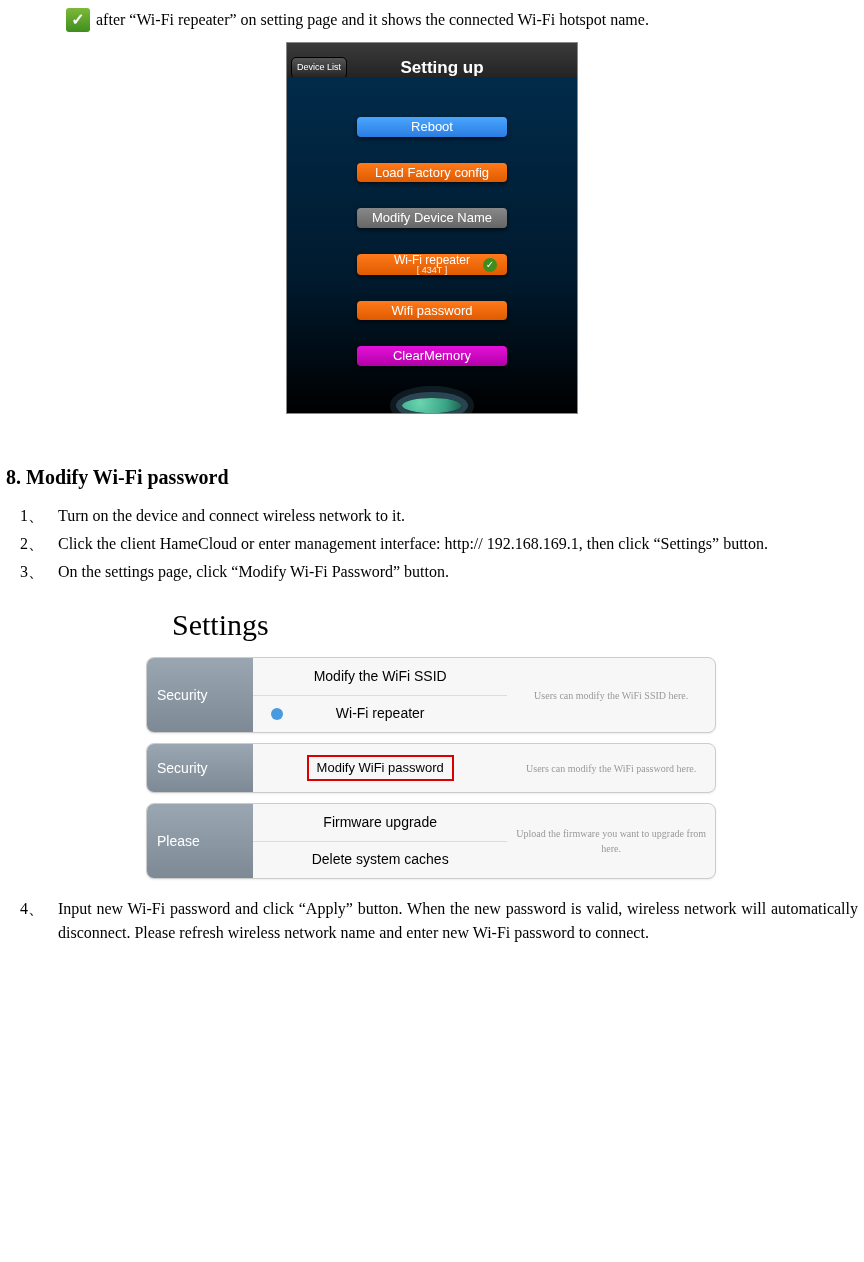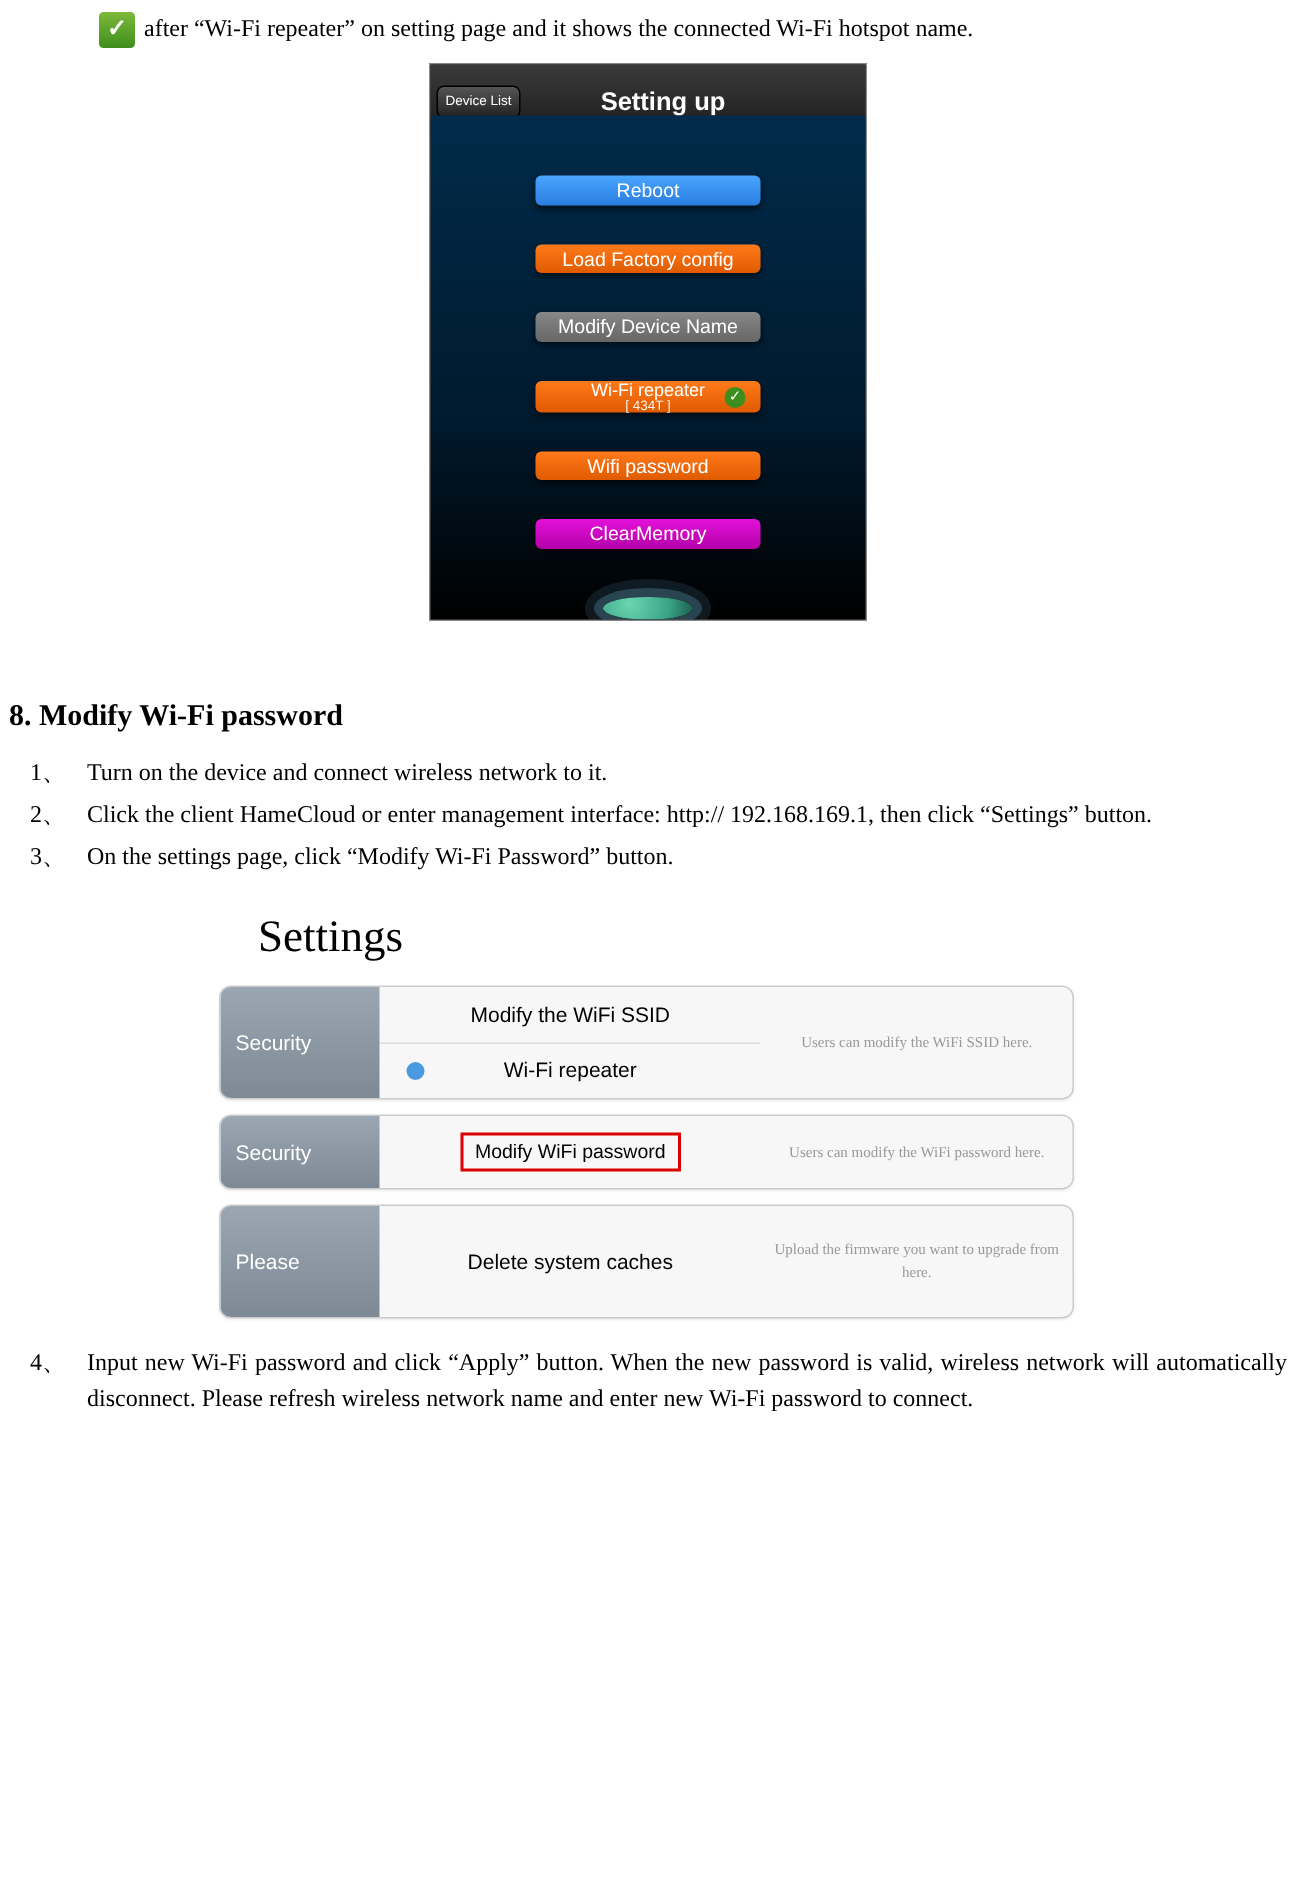--- a/index.html
+++ b/index.html
@@ -269,20 +269,21 @@
       </div>
     </div>
     <div class="hint">
         <span>Users can modify the WiFi password here.</span>
       </div>
   </div>
 
   <div class="sgroup" style="height:74px;">
     <div class="label">Please</div>
     <div class="mid">
+      <div class="row">Firmware upgrade</div>
       <div class="row">Delete system caches</div>
     </div>
     <div class="hint">
         <span>Upload the firmware you want to upgrade from here.</span>
       </div>
   </div>
 </div>
 
 <ol class="steps">
   <li>

